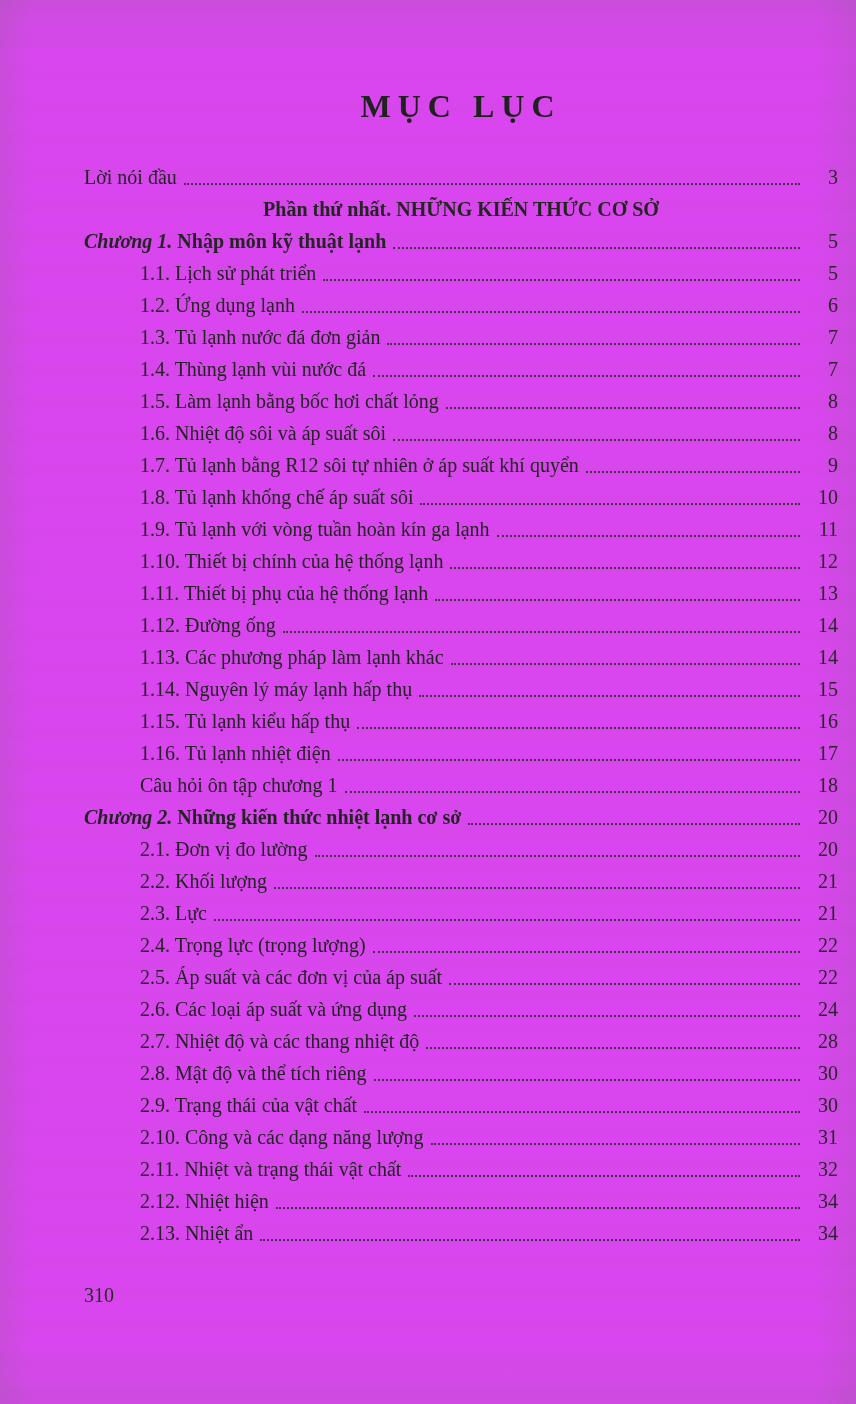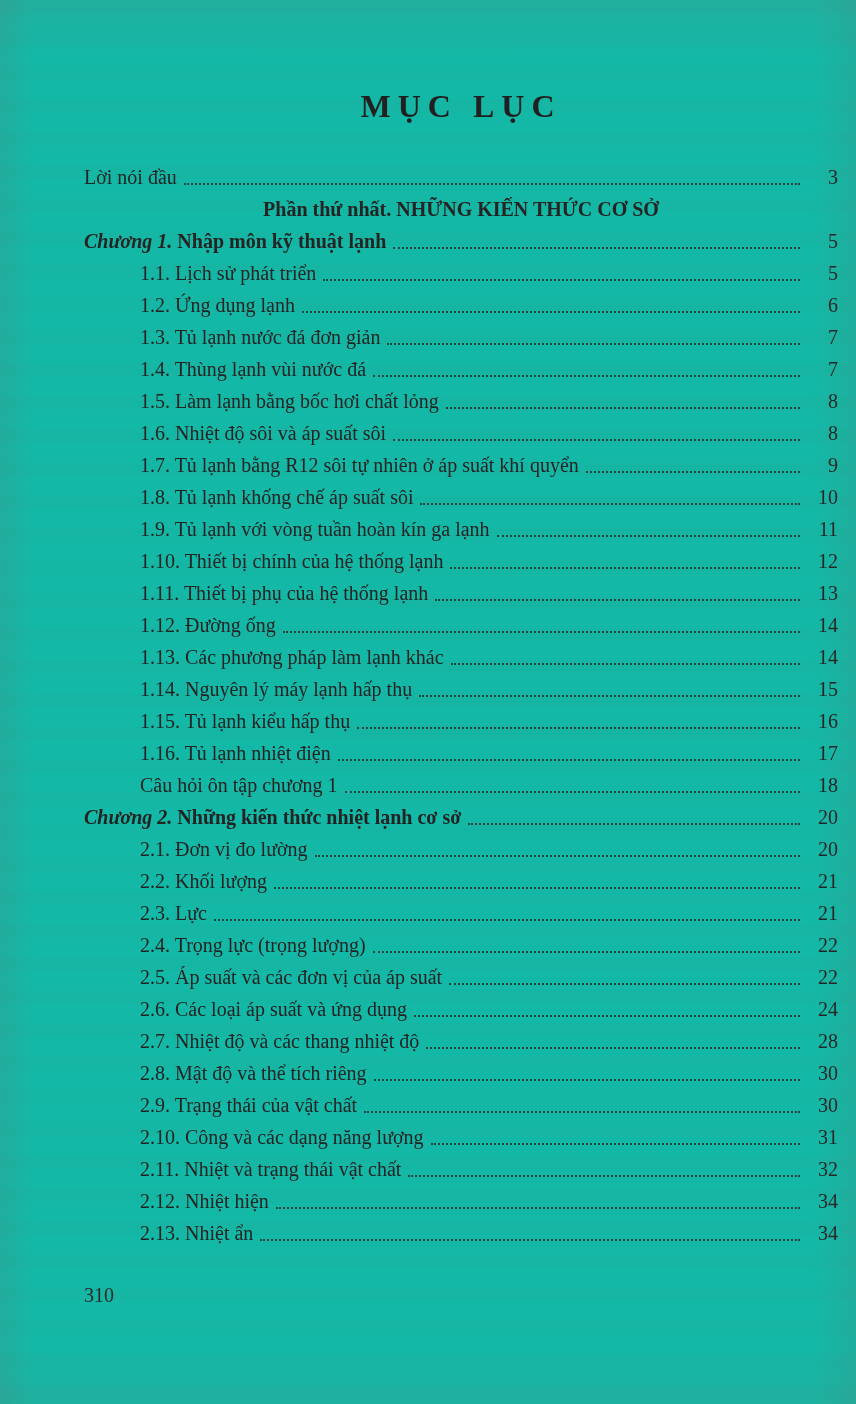--- a/index.html
+++ b/index.html
@@ -11,21 +11,21 @@
     height: 1404px;
     overflow: hidden;
     background: #efeeea;
     font-family: "Liberation Serif", "DejaVu Serif", serif;
     color: #232323;
   }
   .page {
     position: relative;
     width: 856px;
     height: 1404px;
-    background: #14b8a6;
+    background: #d946ef;
     box-sizing: border-box;
     padding: 88px 18px 0 84px;
   }
   
   .scan-shading {
     position: absolute;
     inset: 0;
     pointer-events: none;
     background:
       linear-gradient(90deg, rgba(110,110,104,0.14), rgba(0,0,0,0) 4%, rgba(0,0,0,0) 95%, rgba(105,105,98,0.12)),

